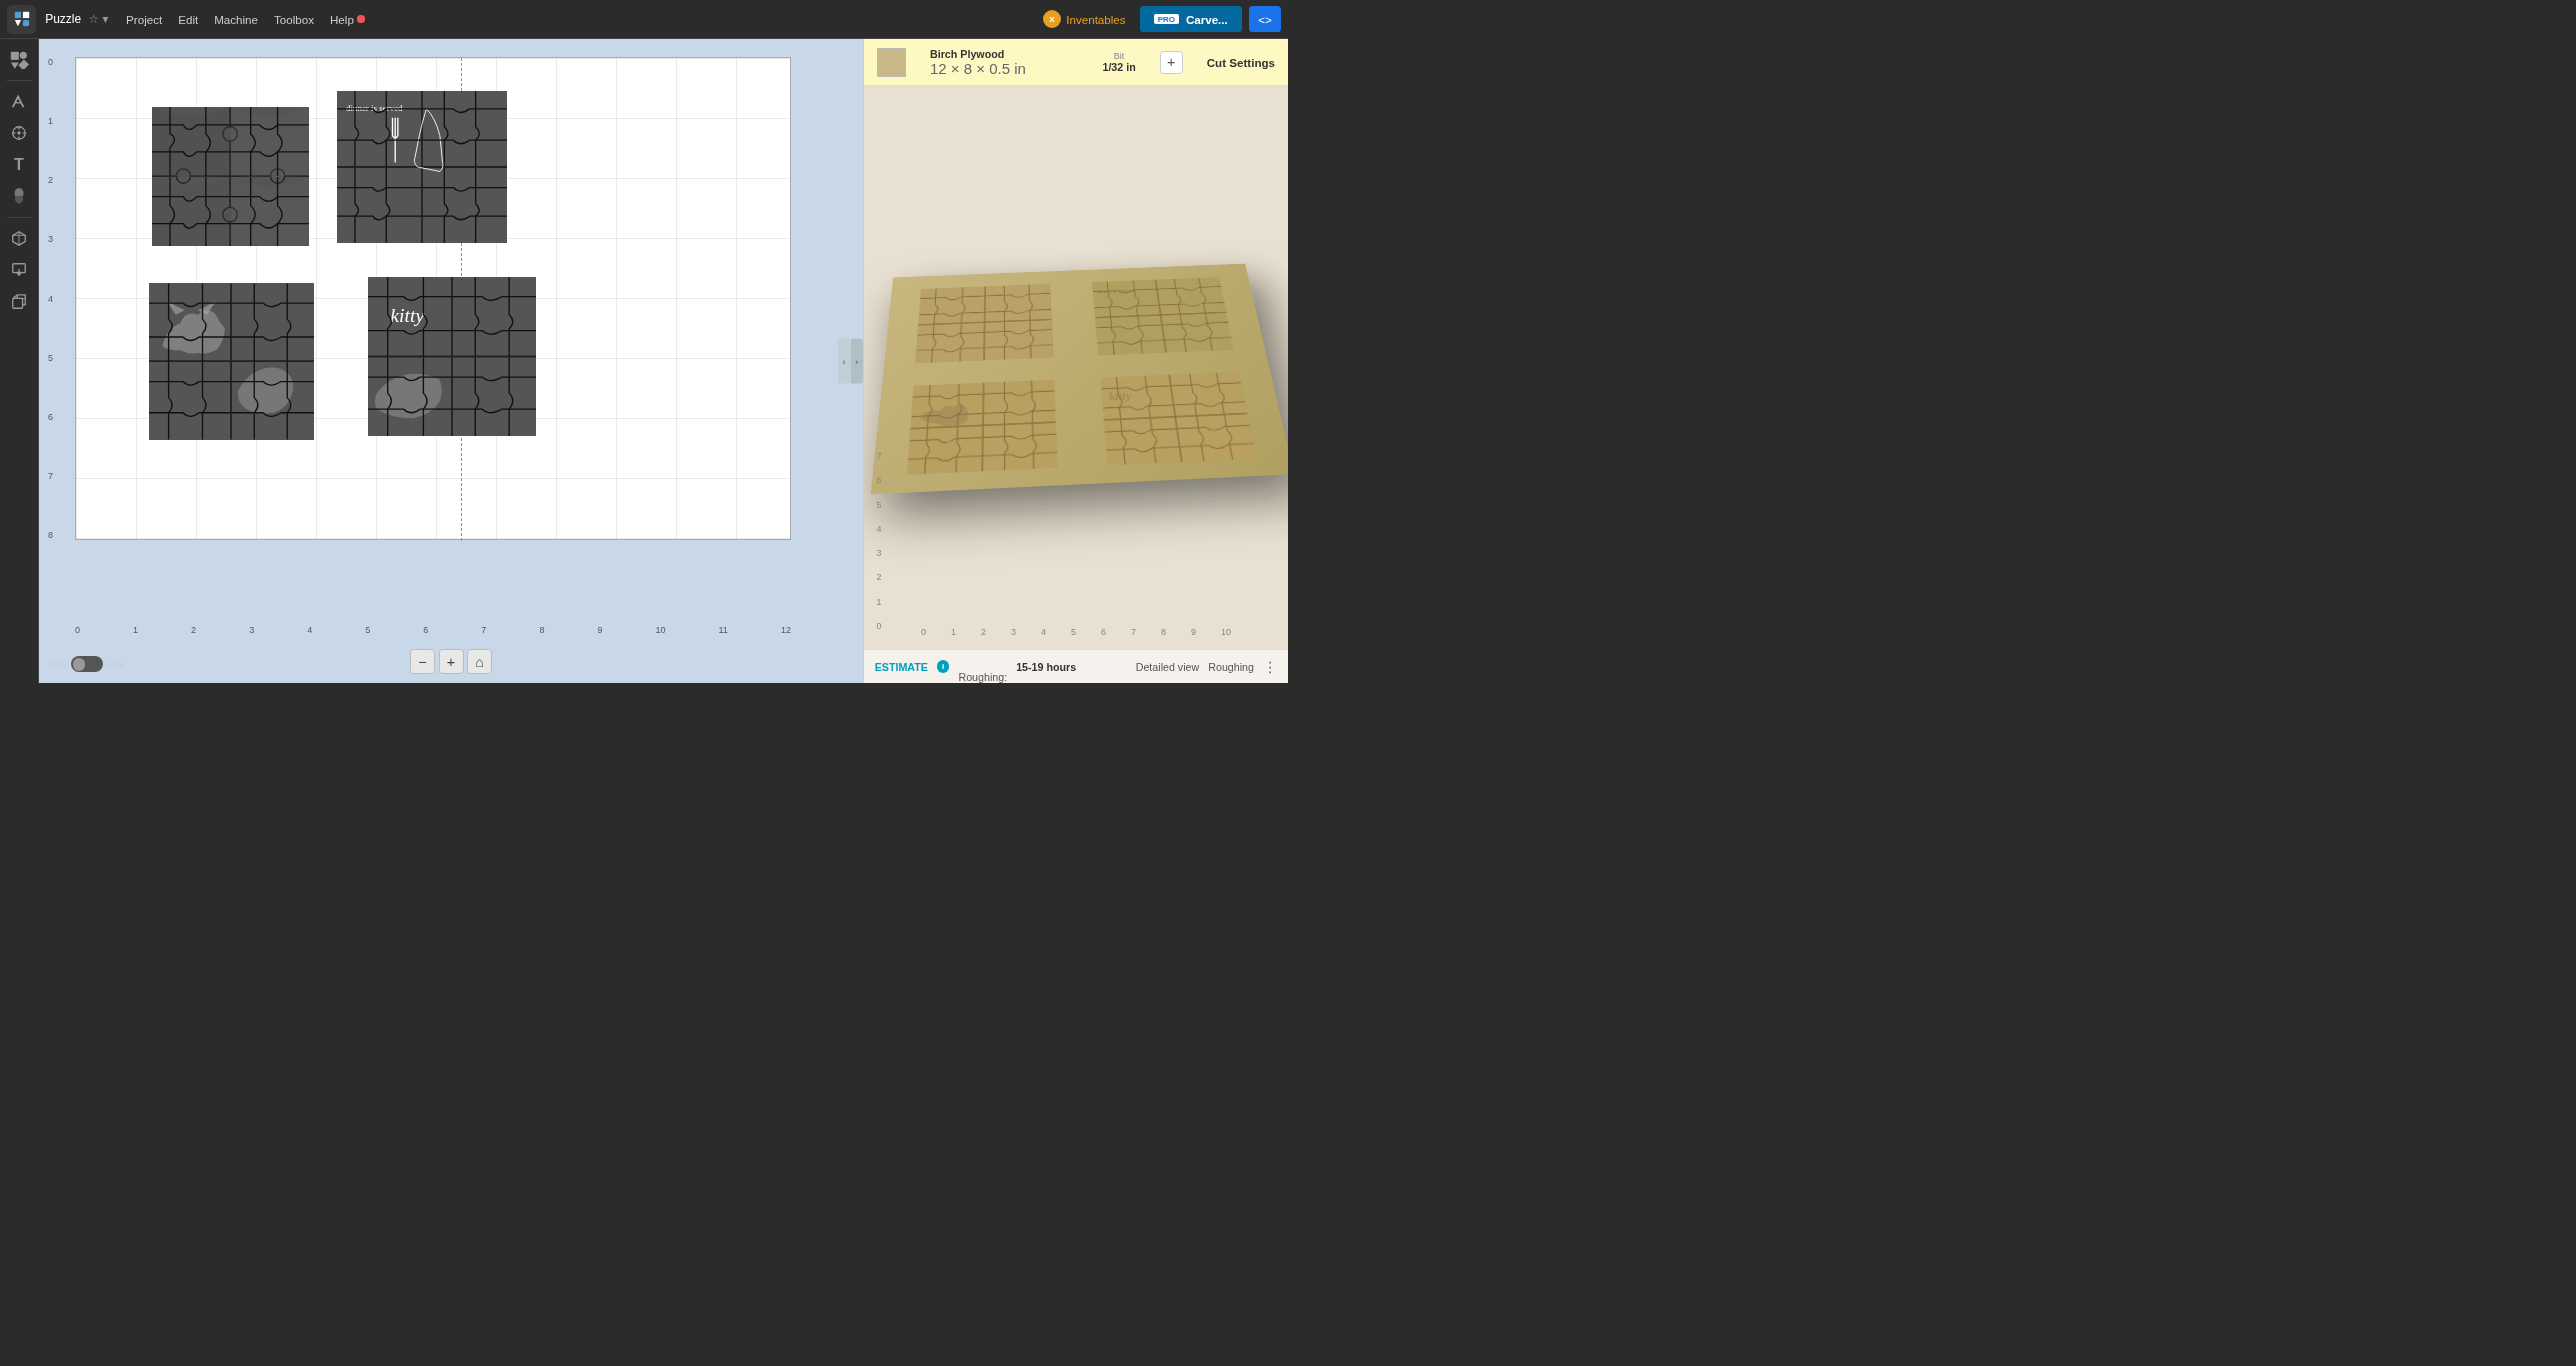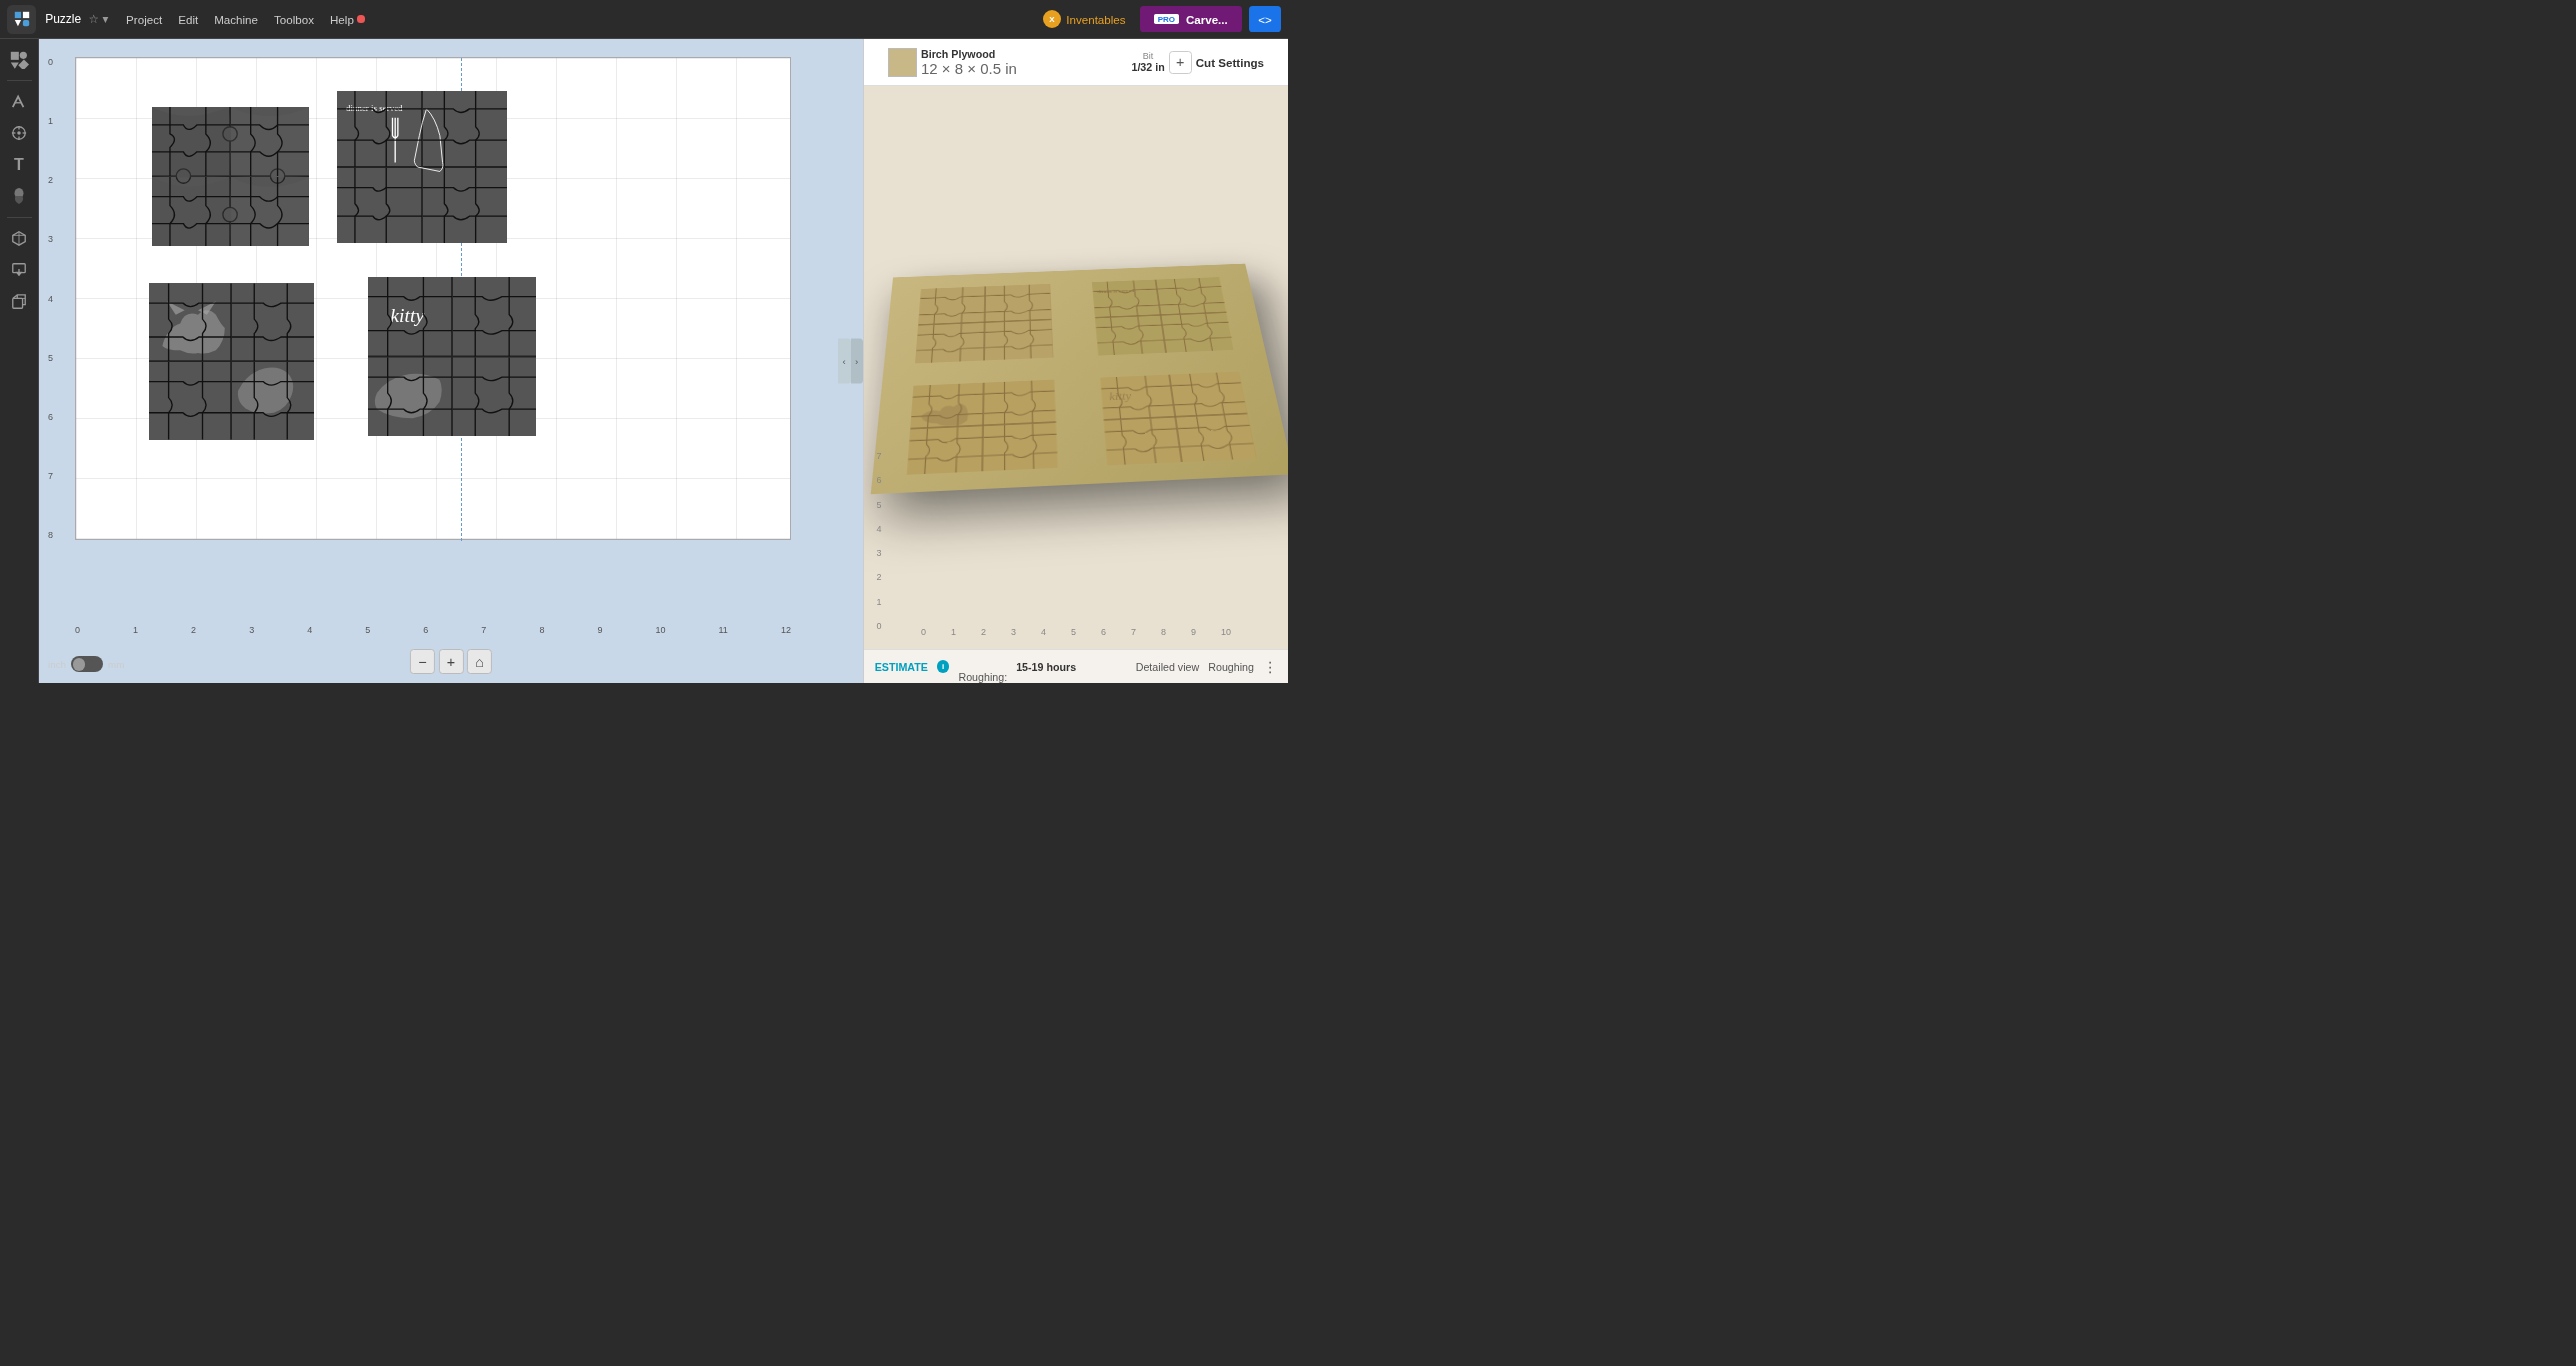--- a/index.html
+++ b/index.html
@@ -33,21 +33,21 @@
     #navbar .nav-menu { display: flex; gap: 16px; color: #ccc; font-size: 11.6px; }
     #navbar .nav-menu span { cursor: pointer; }
     #navbar .spacer { flex: 1; }
     #navbar .inventables-btn {
       display: flex; align-items: center; gap: 5.4px;
       color: #e8a020; font-size: 11.6px; font-weight: 500; margin-right: 10.7px;
     }
     #navbar .inventables-icon { width: 18px; height: 18px; background: #e8a020; border-radius: 50%; display: flex; align-items: center; justify-content: center; color: #fff; font-size: 8px; font-weight: bold; }
     #navbar .online-dot { width: 7.2px; height: 7.2px; background: #e55; border-radius: 50%; }
     #navbar .carve-btn {
-      background: #701a75;
+      background: #0369a1;
       color: #fff;
       border: none;
       border-radius: 3.6px;
       padding: 6.3px 14.3px;
       font-size: 11.6px;
       font-weight: 600;
       cursor: pointer;
       display: flex; align-items: center; gap: 7.2px;
     }
     #navbar .carve-btn .pro-badge {
@@ -193,26 +193,26 @@
       background: #f0ede8;
       display: flex;
       flex-direction: column;
       flex-shrink: 0;
       border-left: 0.9px solid #ccc;
     }
 
     
     #right-topbar {
       height: 47px;
-      background: #ffffff;
+      background: #fef9c3;
       border-bottom: 0.9px solid #ddd;
       display: flex;
       align-items: center;
-      padding: 0 24px;
-      gap: 4px;
+      padding: 0 13px;
+      gap: 24px;
     }
     .material-swatch {
       width: 29px; height: 29px;
       background: #c8b887;
       border: 0.9px solid #bbb;
     }
     .material-info { flex: 1; }
     .material-name { font-size: 10.7px; font-weight: 600; color: #333; }
     .material-dims { font-size: 15px; color: #666; }
     .bit-info { text-align: center; margin-left: 48px; }

